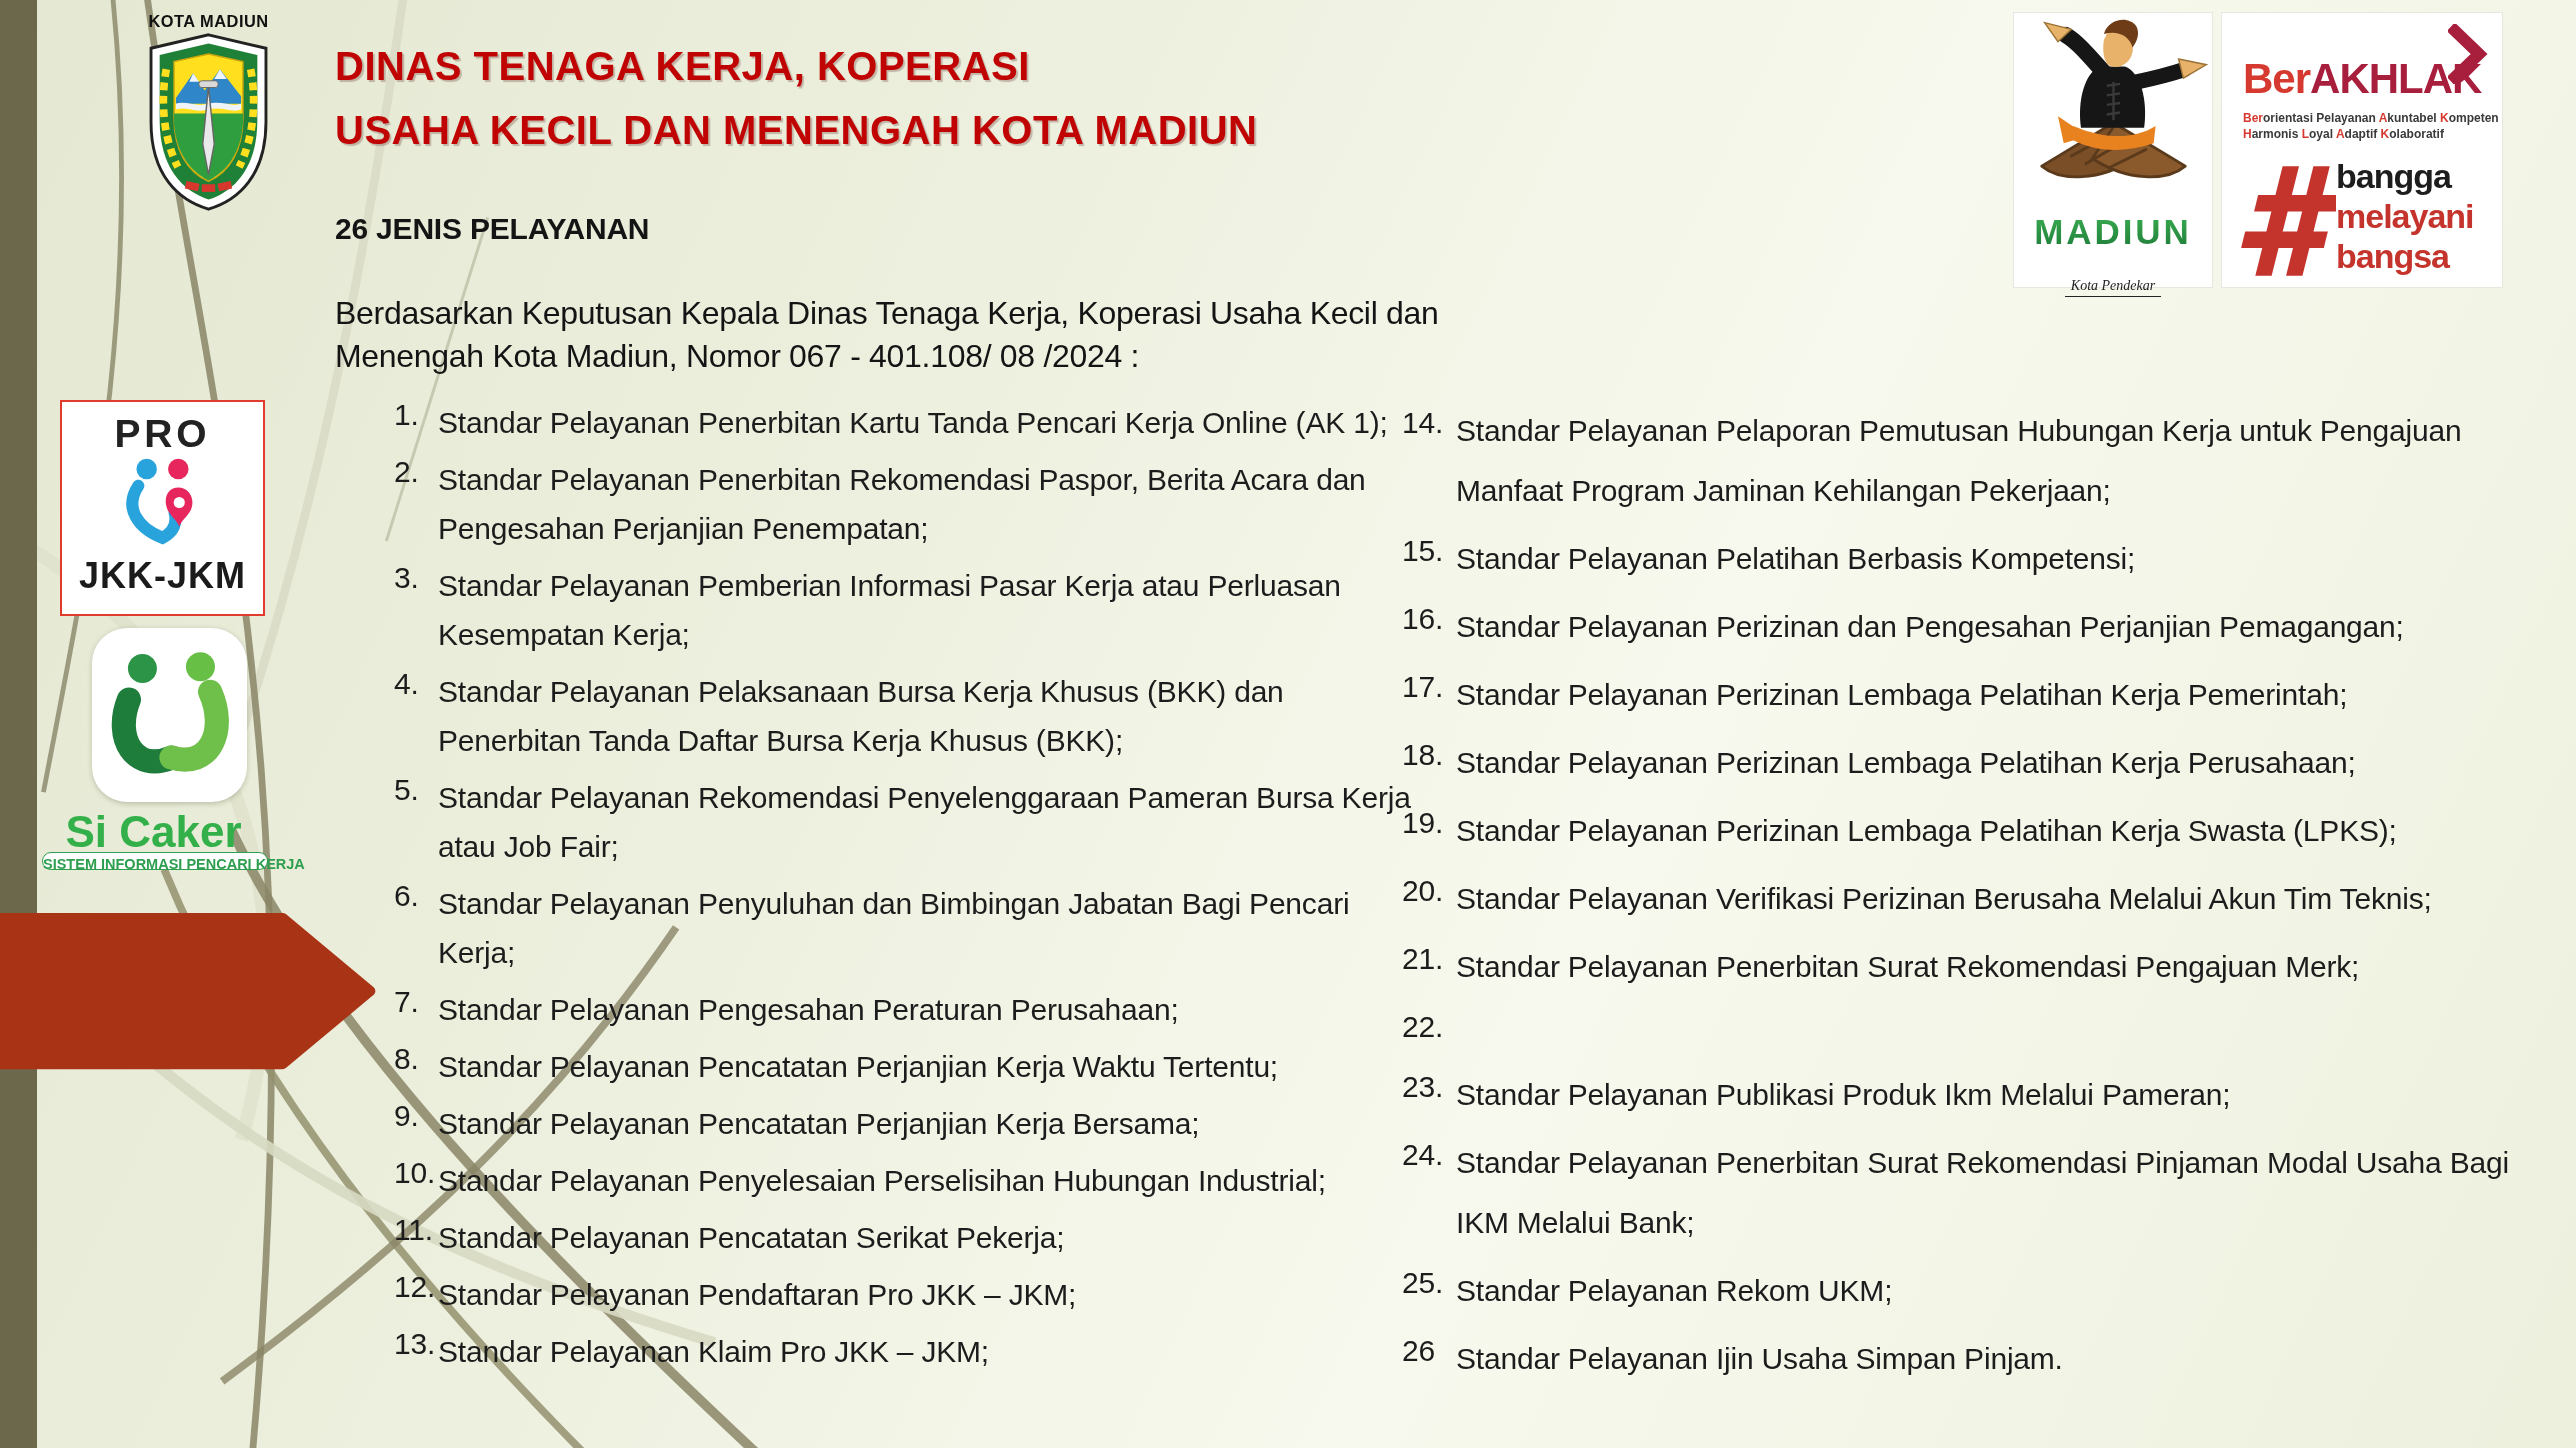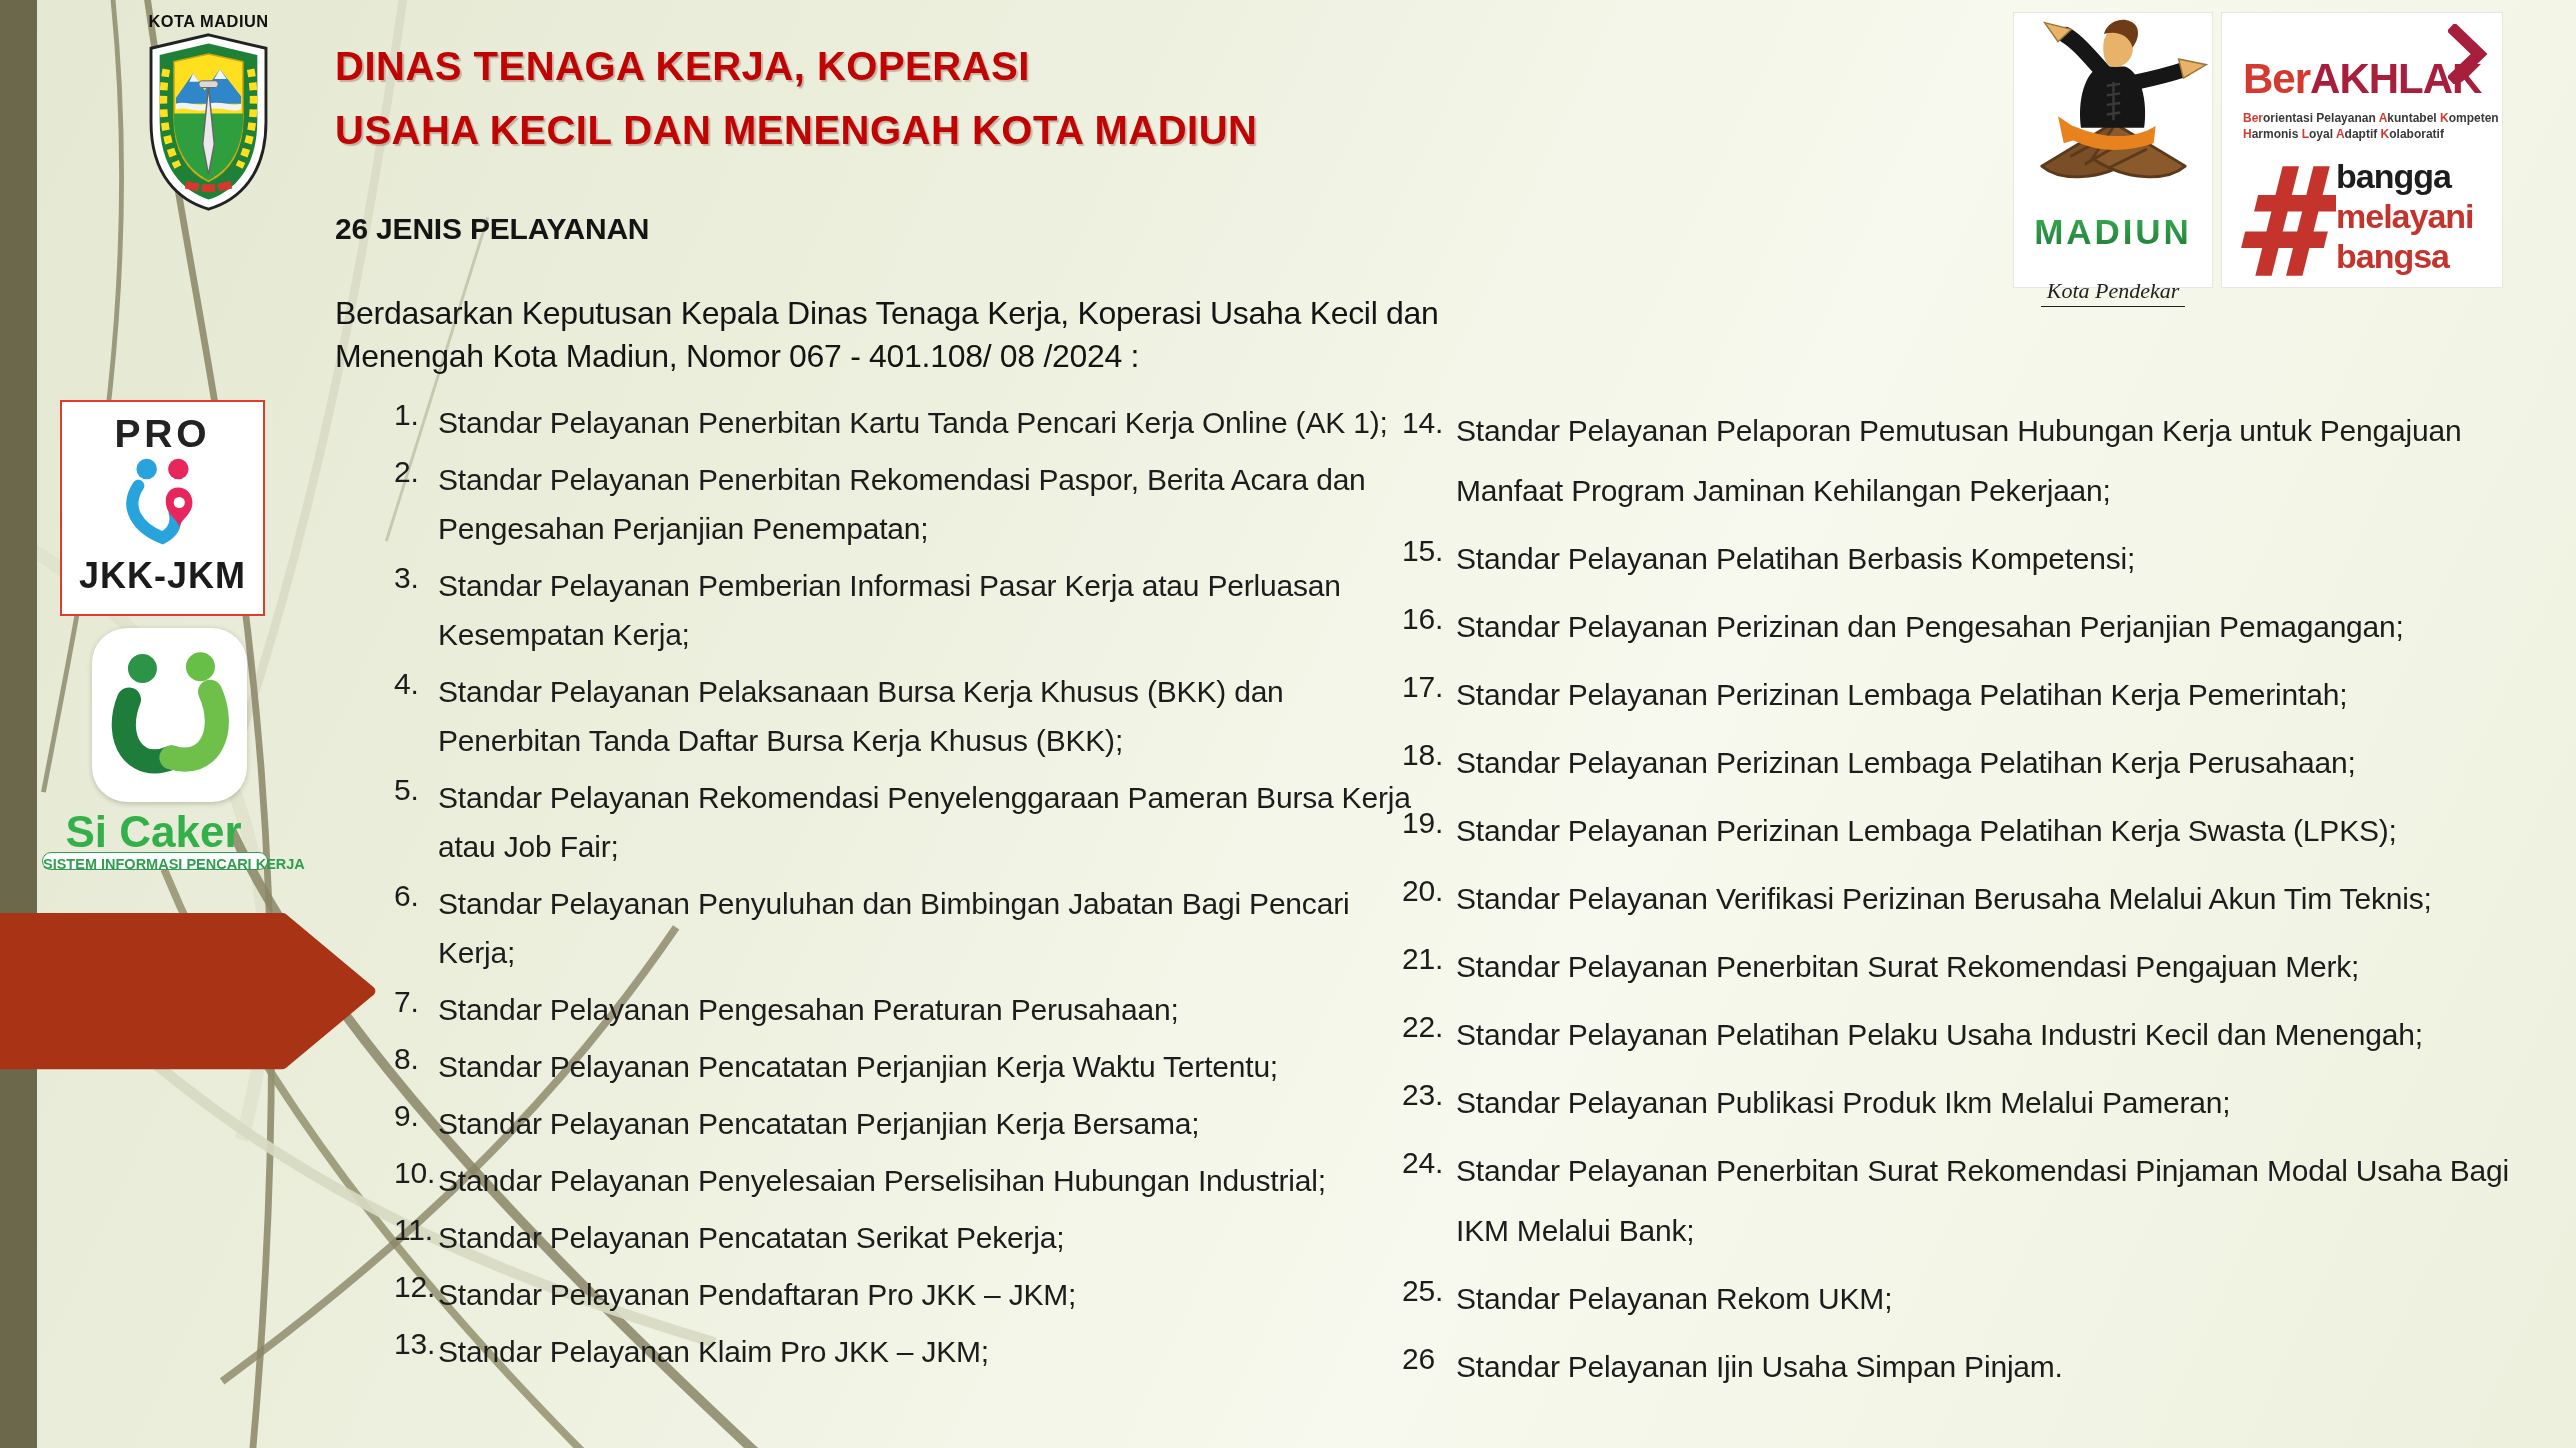--- a/index.html
+++ b/index.html
@@ -43,21 +43,21 @@
     box-shadow:0 1.9px 5.8px rgba(60,70,40,.25);}
   .sicaker-name{left:45px;top:807px;width:217px;text-align:center;font-size:44px;font-weight:bold;color:#33b04a;}
   .sicaker-pill{left:42px;top:852px;width:226px;height:18px;background:#fff;border:1.9px solid #2e9e4f;border-radius:13.5px;
     box-sizing:border-box;color:#2e9e4f;font-weight:bold;font-size:14.5px;line-height:22px;text-align:center;white-space:nowrap;}
 
   
   .card{background:#fff;box-shadow:0 0 0 1px #e7e7df;}
   .madiun-card{left:2014px;top:12.6px;width:198px;height:274px;text-align:center;}
   .madiun-name{font-size:35px;font-weight:bold;color:#2f9e49;letter-spacing:2.9px;margin-top:-5.8px;
     background:linear-gradient(180deg,#3cae52,#1d7b38);-webkit-background-clip:text;background-clip:text;-webkit-text-fill-color:transparent;}
-  .madiun-script{font-family:"Liberation Serif",serif;font-style:italic;font-size:22px;color:#222;
+  .madiun-script{font-family:"Liberation Serif",serif;font-style:italic;font-size:14px;color:#222;
     display:inline-block;border-bottom:1.9px solid #222;padding:0 5.8px 1.9px 5.8px;margin-top:8px;}
 
   .ber-card{left:2222px;top:12.6px;width:280px;height:274px;}
   .ber-title{position:absolute;left:21px;top:42px;font-size:42px;font-weight:bold;letter-spacing:-1px;}
   .ber-title .p1{color:#d6392f;}
   .ber-title .p2{color:#a81f3e;}
   .ber-chevron{position:absolute;right:13.5px;top:11.6px;}
   .ber-tagline{position:absolute;left:21px;top:97px;font-size:12px;font-weight:bold;color:#3a3a3a;line-height:16.4px;}
   .ber-tagline .hl{color:#d6392f;}
   .hashtag-svg{position:absolute;left:13.5px;top:147px;}
@@ -224,21 +224,20 @@
       <div class="svc">
         <span class="num">20.</span>
         <span class="txt">Standar Pelayanan Verifikasi Perizinan Berusaha Melalui Akun Tim Teknis;</span>
       </div>
       <div class="svc">
         <span class="num">21.</span>
         <span class="txt">Standar Pelayanan Penerbitan Surat Rekomendasi Pengajuan Merk;</span>
       </div>
       <div class="svc">
         <span class="num">22.</span>
-        <span class="txt">Standar Pelayanan Pelatihan Pelaku Usaha Industri Kecil dan Menengah;</span>
       </div>
       <div class="svc">
         <span class="num">23.</span>
         <span class="txt">Standar Pelayanan Publikasi Produk Ikm Melalui Pameran;</span>
       </div>
       <div class="svc">
         <span class="num">24.</span>
         <span class="txt">Standar Pelayanan Penerbitan Surat Rekomendasi Pinjaman Modal Usaha Bagi
 IKM Melalui Bank;</span>
       </div>

